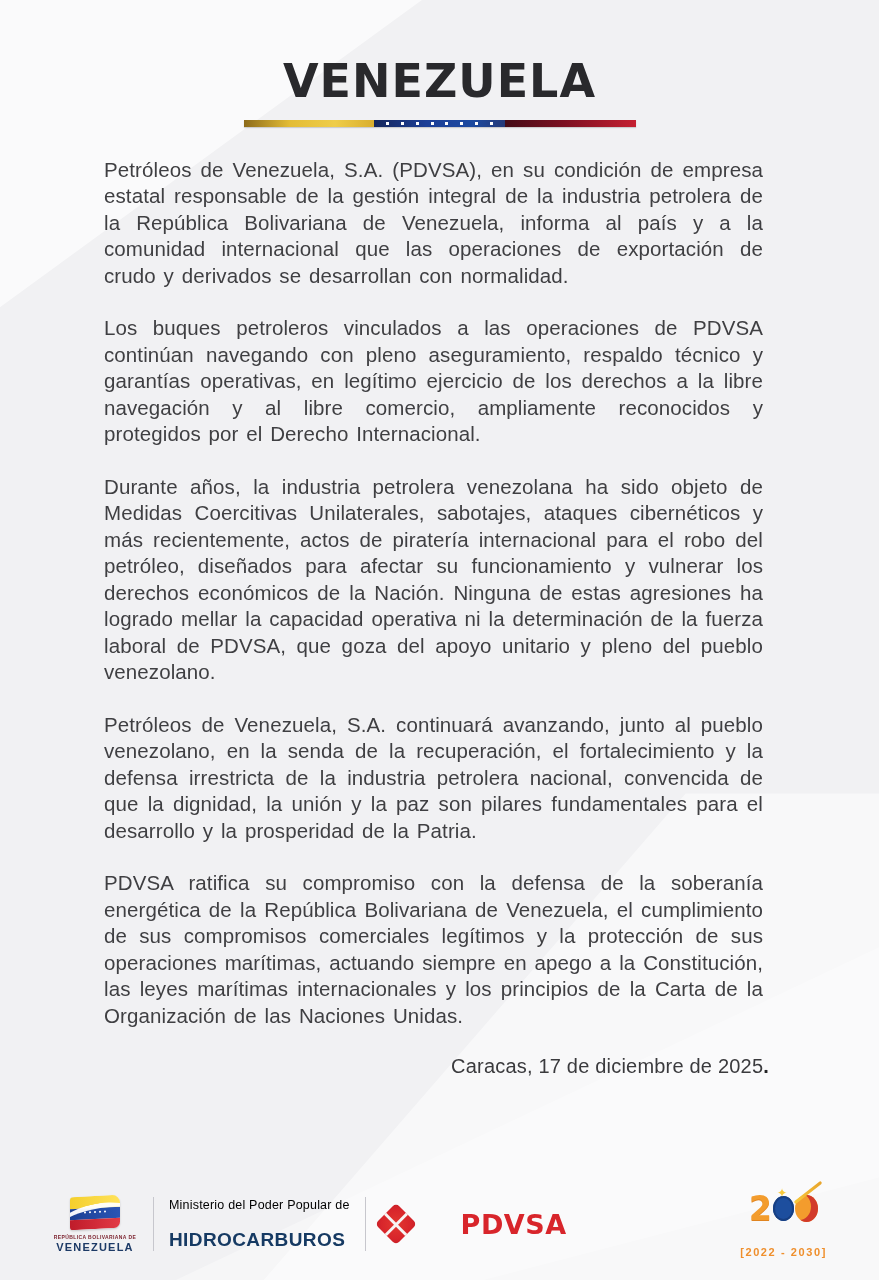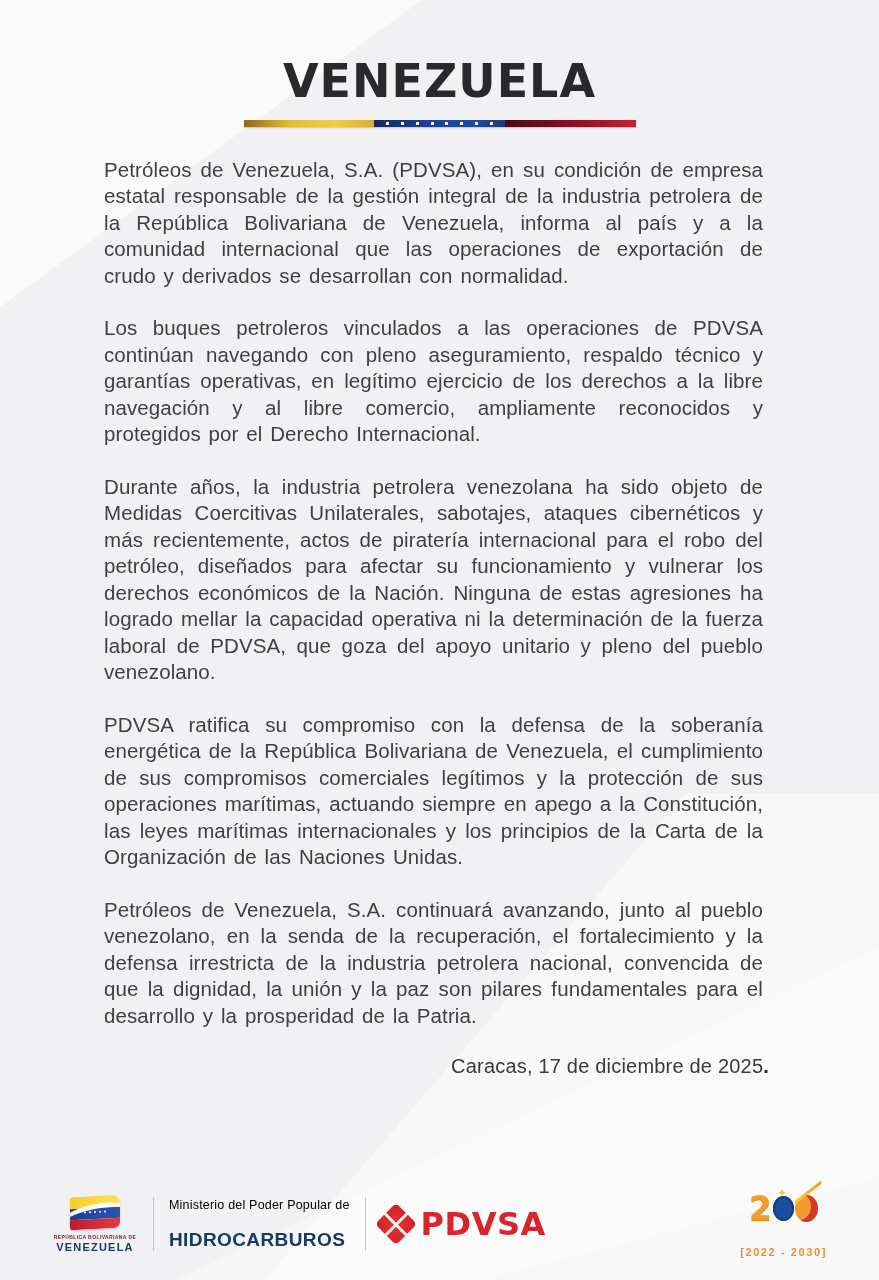--- a/index.html
+++ b/index.html
@@ -93,21 +93,21 @@
   .pdvsa{display:flex;align-items:center;gap:10px;}
   .pdvsa-icon{
     width:30px;height:30px;transform:rotate(45deg);border-radius:5px;
     background:
       linear-gradient(#f7f5f4,#f7f5f4) center/100% 3px no-repeat,
       linear-gradient(#f7f5f4,#f7f5f4) center/3px 100% no-repeat,
       radial-gradient(circle at 50% 50%, #e2372f 0%, #d8252b 70%, #c41f27 100%);
   }
   .pdvsa-text{
     font-family:"DejaVu Sans", sans-serif;
-    font-size:32px;font-weight:800;color:#d8252b;letter-spacing:.5px;
+    font-size:27px;font-weight:800;color:#d8252b;letter-spacing:.5px;margin-left:40px;
   }
 
   
   .anniv{display:flex;flex-direction:column;align-items:center;margin-right:4px;}
   .anniv-digits{display:flex;align-items:center;position:relative;height:36px;}
   .anniv-two{
     font-family:"DejaVu Sans", sans-serif;
     font-size:33px;font-weight:800;color:#f39c2d;line-height:1;margin-right:1px;
     text-shadow:0 1px 0 #e08420;
   }
@@ -159,22 +159,22 @@
         <span class="star-dot"></span>
       </div>
       <div class="seg seg-red"></div>
     </div>
   </header>
 
   <main class="doc-body">
     <p>Petróleos de Venezuela, S.A. (PDVSA), en su condición de empresa estatal responsable de la gestión integral de la industria petrolera de la República Bolivariana de Venezuela, informa al país y a la comunidad internacional que las operaciones de exportación de crudo y derivados se desarrollan con normalidad.</p>
     <p>Los buques petroleros vinculados a las operaciones de PDVSA continúan navegando con pleno aseguramiento, respaldo técnico y garantías operativas, en legítimo ejercicio de los derechos a la libre navegación y al libre comercio, ampliamente reconocidos y protegidos por el Derecho Internacional.</p>
     <p>Durante años, la industria petrolera venezolana ha sido objeto de Medidas Coercitivas Unilaterales, sabotajes, ataques cibernéticos y más recientemente, actos de piratería internacional para el robo del petróleo, diseñados para afectar su funcionamiento y vulnerar los derechos económicos de la Nación. Ninguna de estas agresiones ha logrado mellar la capacidad operativa ni la determinación de la fuerza laboral de PDVSA, que goza del apoyo unitario y pleno del pueblo venezolano.</p>
+    <p>Petróleos de Venezuela, S.A. continuará avanzando, junto al pueblo venezolano, en la senda de la recuperación, el fortalecimiento y la defensa irrestricta de la industria petrolera nacional, convencida de que la dignidad, la unión y la paz son pilares fundamentales para el desarrollo y la prosperidad de la Patria.</p>
     <p>PDVSA ratifica su compromiso con la defensa de la soberanía energética de la República Bolivariana de Venezuela, el cumplimiento de sus compromisos comerciales legítimos y la protección de sus operaciones marítimas, actuando siempre en apego a la Constitución, las leyes marítimas internacionales y los principios de la Carta de la Organización de las Naciones Unidas.</p>
-    <p>Petróleos de Venezuela, S.A. continuará avanzando, junto al pueblo venezolano, en la senda de la recuperación, el fortalecimiento y la defensa irrestricta de la industria petrolera nacional, convencida de que la dignidad, la unión y la paz son pilares fundamentales para el desarrollo y la prosperidad de la Patria.</p>
     <div class="dateline">
       <span>Caracas, 17 de diciembre de 2025</span><span class="period">.</span>
     </div>
   </main>
 
   <footer class="page-footer">
     <div class="footer-left">
 
       <div class="flag-lockup">
         <div class="flag">

